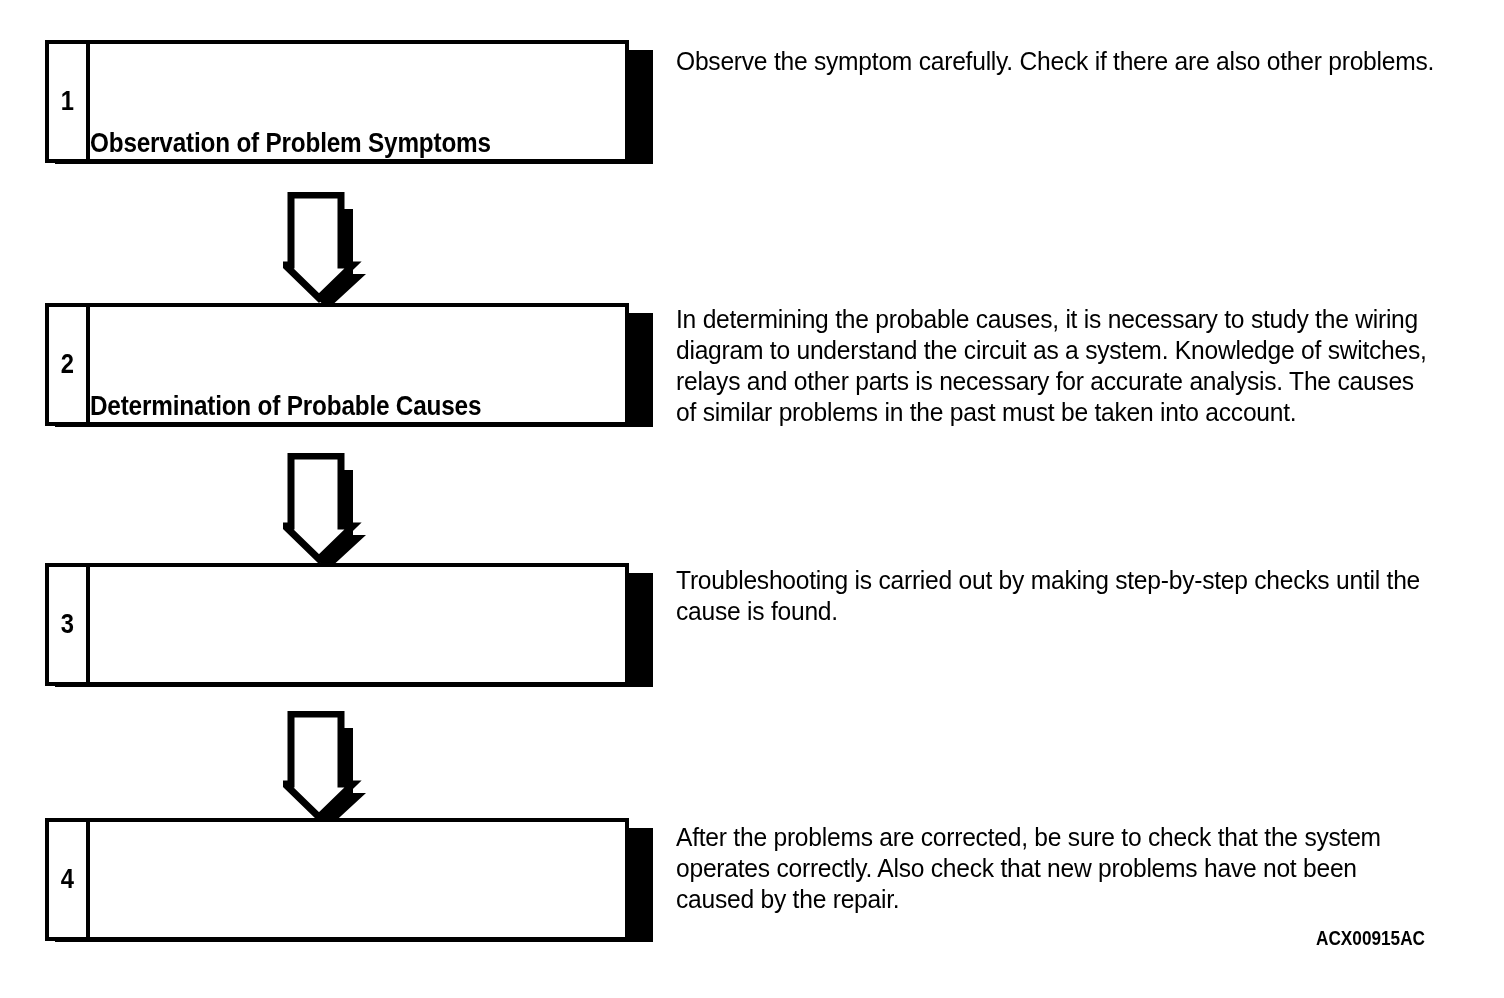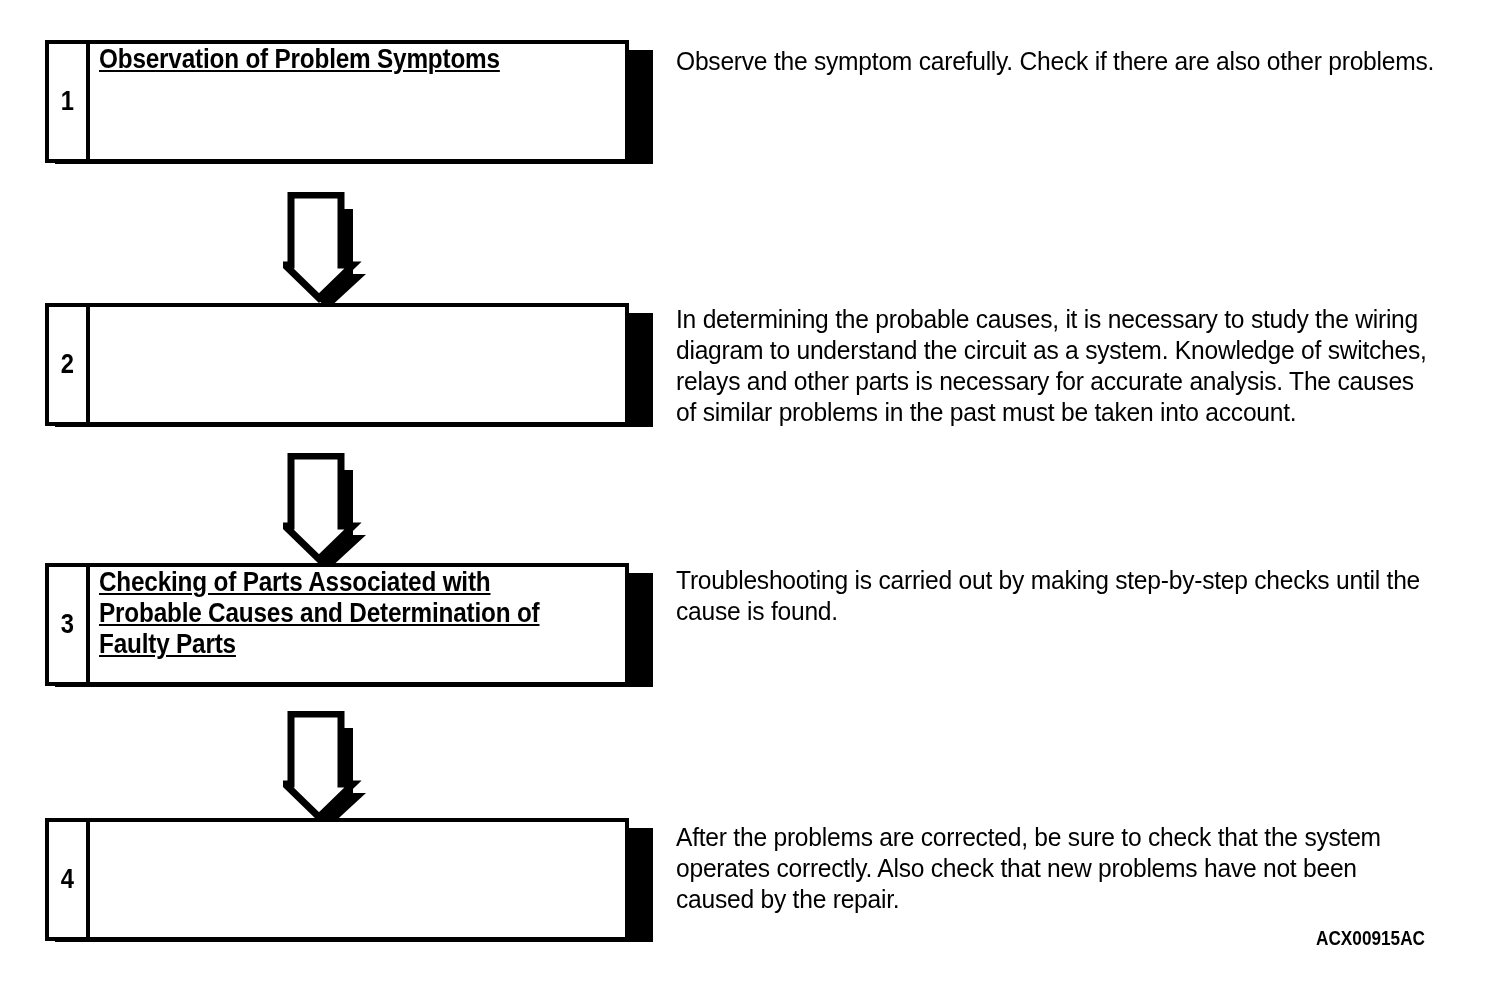--- a/index.html
+++ b/index.html
@@ -67,24 +67,22 @@
   .step-num {
     font-weight: bold;
     font-size: 27px;
     line-height: 1;
     transform: scaleX(0.88);
     letter-spacing: -0.5px;
   }
   .step-title-cell {
     flex: 1 1 auto;
     display: flex;
-    align-items: flex-start;
-    padding-left: 9px;
+    align-items: flex-end;
     padding-right: 6px;
-    text-decoration: underline;
   }
   .step-title {
     font-weight: bold;
     font-size: 27px;
     line-height: 31px;
     transform: scaleX(0.90);
     transform-origin: left center;
     letter-spacing: -0.2px;
     white-space: pre-line;
   }
@@ -149,42 +147,42 @@
     </svg>
   </div>
 
   <div class="step-row" style="top:303px;">
     <div class="step-box-wrap">
       <div class="step-shadow" style="height:114px;"></div>
       <div class="step-box" style="height:115px;">
         <div class="step-num-cell">
           <span class="step-num">2</span>
         </div>
+        <div class="step-title-cell">
+          <span class="step-title">Determination of Probable Causes</span>
+        </div>
       </div>
     </div>
     <div class="step-desc" style="top:1px;">In determining the probable causes, it is necessary to study the wiring diagram to understand the circuit as a system. Knowledge of switches, relays and other parts is necessary for accurate analysis. The causes of similar problems in the past must be taken into account.</div>
   </div>
 
   <div class="arrow" style="left:283px; top:453px;">
     <svg width="96" height="112" viewBox="0 0 96 112" xmlns="http://www.w3.org/2000/svg">
       <path d="M20,17 L20,82 L7,82 L45,117 L83,82 L70,82 L70,17 Z" fill="#000000"></path>
       <path d="M8,3 L8,73 L2,73 L36,106 L70,73 L58,73 L58,3 Z" fill="#ffffff" stroke="#000000" stroke-width="7" stroke-linejoin="miter"></path>
     </svg>
   </div>
 
   <div class="step-row" style="top:563px;">
     <div class="step-box-wrap">
       <div class="step-shadow" style="height:114px;"></div>
       <div class="step-box" style="height:115px;">
         <div class="step-num-cell">
           <span class="step-num">3</span>
         </div>
-        <div class="step-title-cell">
-          <span class="step-title">Checking of Parts Associated with Probable Causes and Determination of Faulty Parts</span>
-        </div>
       </div>
     </div>
     <div class="step-desc" style="top:2px;">Troubleshooting is carried out by making step-by-step checks until the cause is found.</div>
   </div>
 
   <div class="arrow" style="left:283px; top:711px;">
     <svg width="96" height="112" viewBox="0 0 96 112" xmlns="http://www.w3.org/2000/svg">
       <path d="M20,17 L20,82 L7,82 L45,117 L83,82 L70,82 L70,17 Z" fill="#000000"></path>
       <path d="M8,3 L8,73 L2,73 L36,106 L70,73 L58,73 L58,3 Z" fill="#ffffff" stroke="#000000" stroke-width="7" stroke-linejoin="miter"></path>
     </svg>

